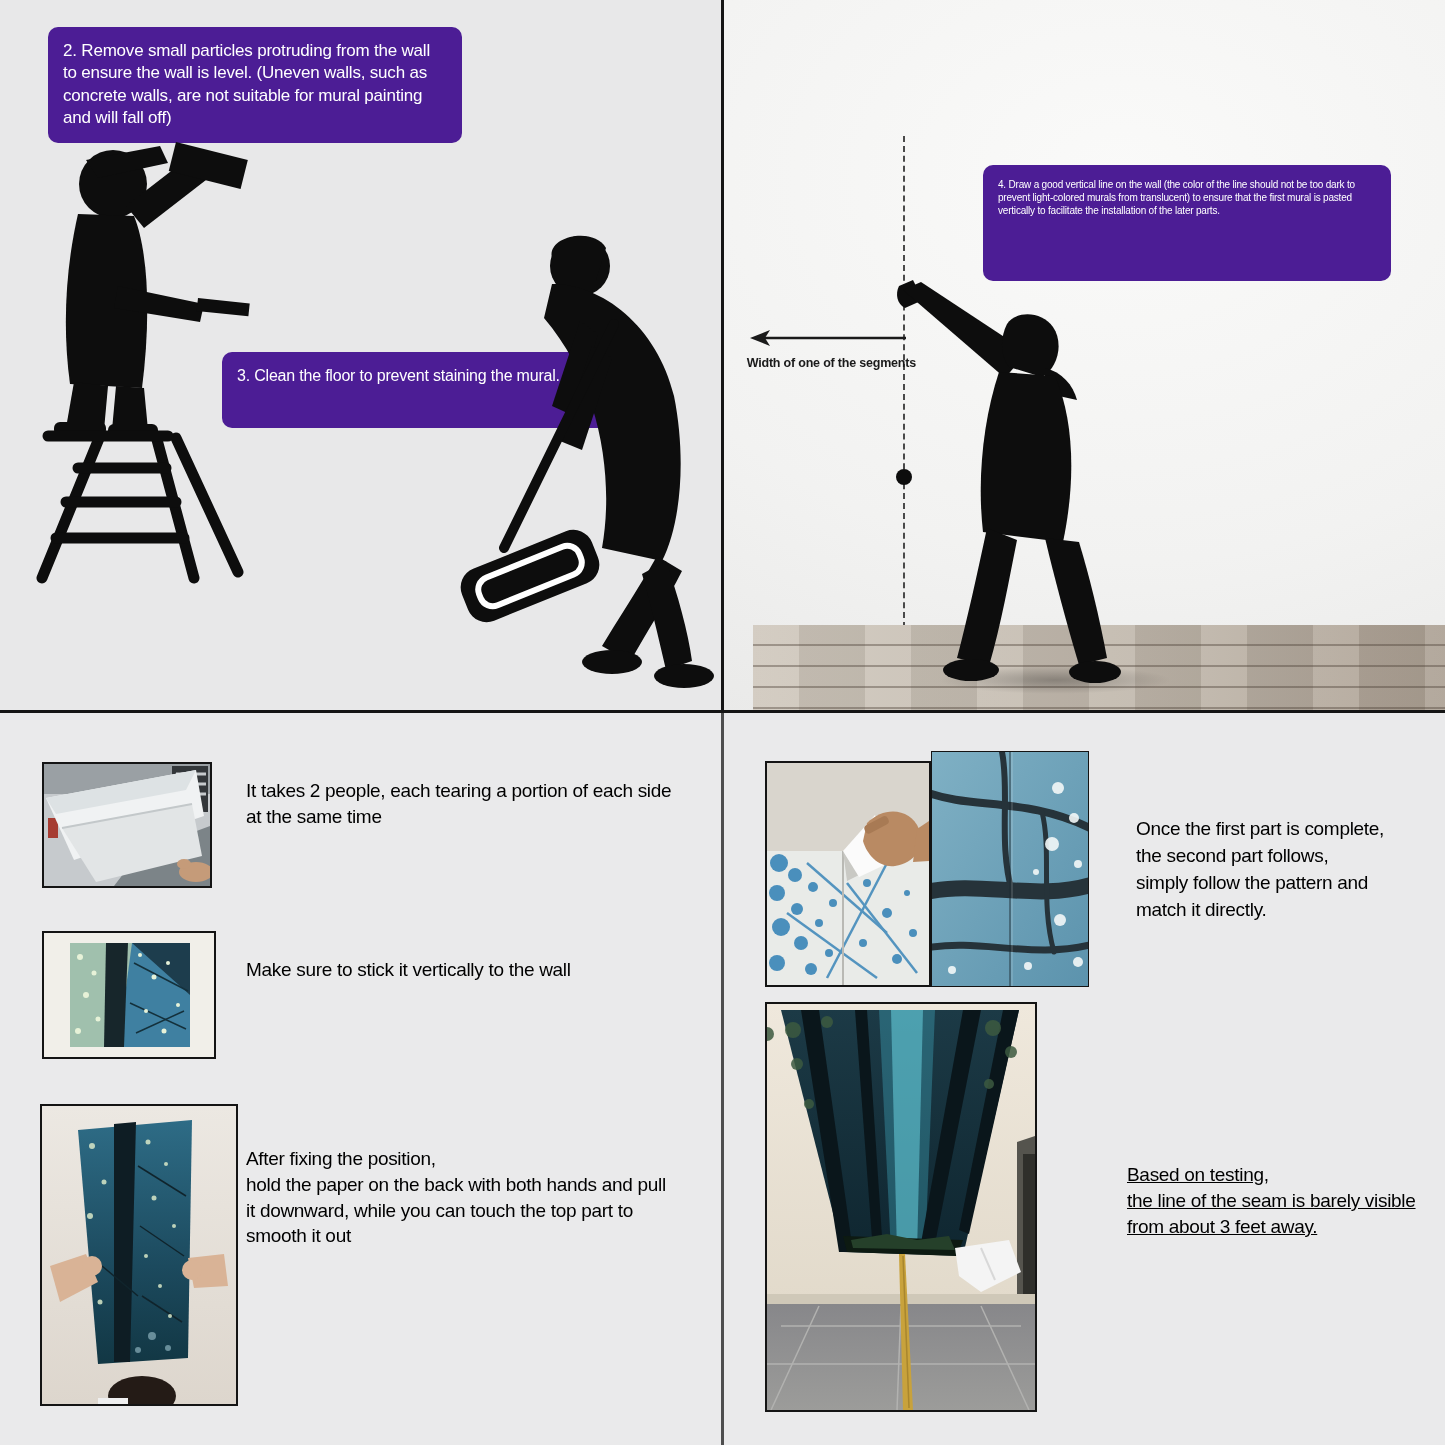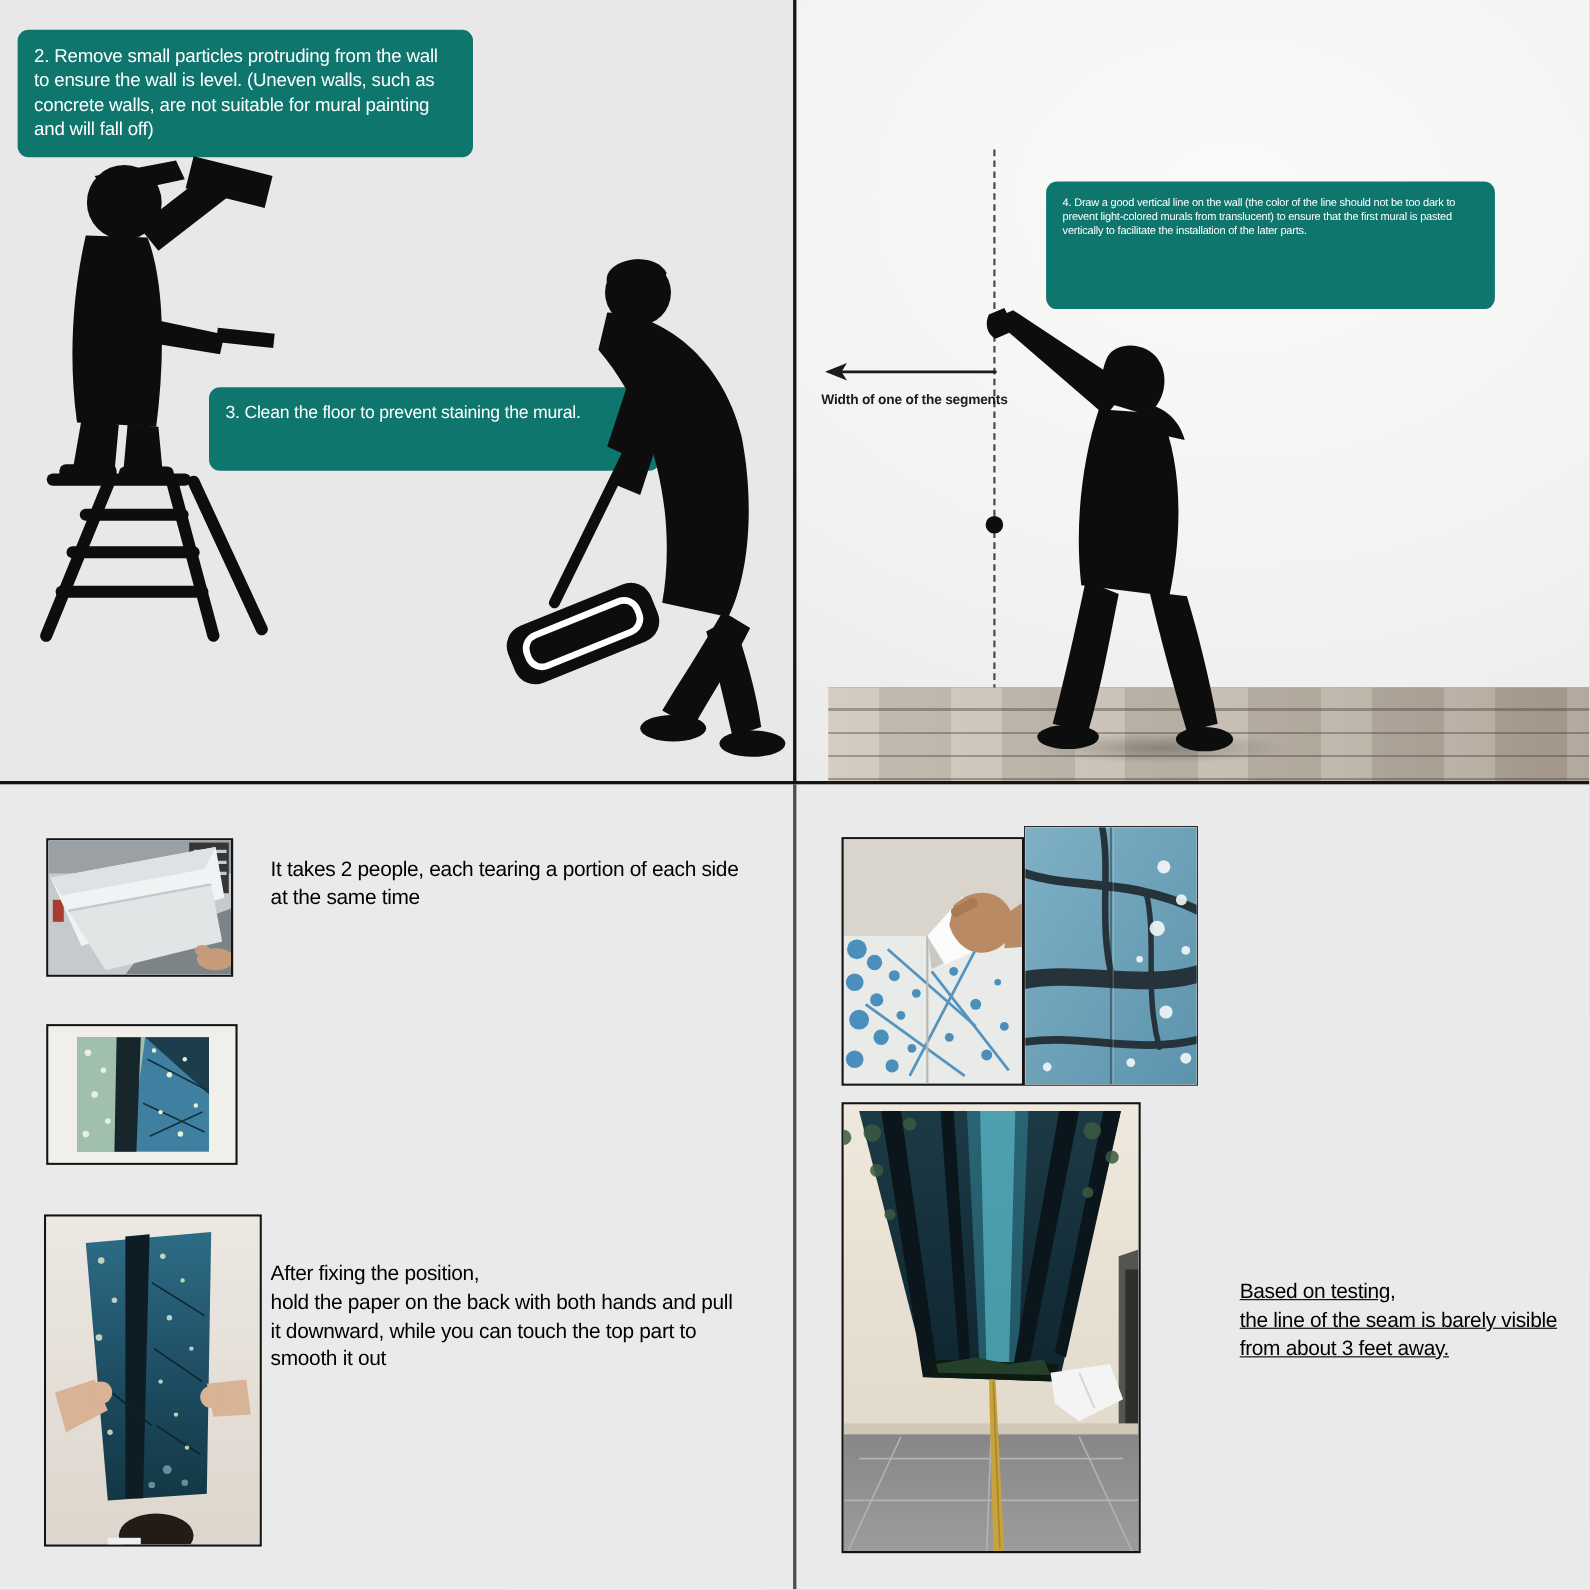--- a/index.html
+++ b/index.html
@@ -15,22 +15,22 @@
   .quad-bl{left:0;top:713px;width:721px;height:732px;background:#eaeaeb;}
   .quad-br{left:724px;top:713px;width:721px;height:732px;background:#eaeaeb;}
 
   .divider{position:absolute;background:#151515;}
   .div-h{left:0;top:710px;width:1445px;height:3px;}
   .div-v-top{left:721px;top:0;width:3px;height:710px;}
   .div-v-bottom{left:721px;top:713px;width:3px;height:732px;background:#4e4e4e;}
 
   .note-box{
     position:absolute; box-sizing:border-box;
-    background:#0f766e; color:#ffffff; border-radius:10px;
-    padding:13px 15px; font-size:17px; line-height:1.32; letter-spacing:-0.2px;
+    background:#4c1d95; color:#ffffff; border-radius:10px;
+    padding:13px 15px; font-size:17px; line-height:1.32; letter-spacing:-0.2px;margin-left:32px;
   }
   .note-box.small{font-size:16px;}
 
   .caption{
     position:absolute; color:#000000; font-size:19px; line-height:1.36;
     letter-spacing:-0.3px; white-space:pre-line;
   }
 
   .photo{
     position:absolute; box-sizing:border-box; border:2px solid #141414;
@@ -198,20 +198,21 @@
           <circle cx="34" cy="98" r="3"></circle>
           <circle cx="96" cy="22" r="2"></circle>
         <circle cx="110" cy="44" r="2.5"></circle>
           <circle cx="124" cy="30" r="2"></circle>
           <circle cx="102" cy="78" r="2"></circle>
         <circle cx="120" cy="98" r="2.5"></circle>
           <circle cx="134" cy="72" r="2"></circle>
       </g>
     </svg>
   </div>
+  <div class="caption" style="left:246px;top:957px;width:475px;">Make sure to stick it vertically to the wall</div>
 
   <div class="photo" style="left:40px;top:1104px;width:198px;height:302px;">
     <svg width="194" height="298" viewBox="0 0 194 298">
       <defs>
         <linearGradient id="wall3" x1="0" y1="0" x2="0" y2="1">
           <stop offset="0" stop-color="#ece8e2"></stop>
             <stop offset="1" stop-color="#ddd6cd"></stop>
         </linearGradient>
         <linearGradient id="forest3" x1="0" y1="0" x2="0" y2="1">
           <stop offset="0" stop-color="#2e6c86"></stop>
@@ -326,20 +327,24 @@
             <circle cx="146" cy="210" r="5"></circle>
           <circle cx="96" cy="214" r="4"></circle>
             <circle cx="20" cy="218" r="4"></circle>
             <circle cx="104" cy="120" r="3"></circle>
         </g>
         <line x1="78" y1="0" x2="78" y2="234" stroke="#1e2c33" stroke-width="2" opacity="0.45"></line>
         <line x1="80" y1="0" x2="80" y2="234" stroke="#ffffff" stroke-width="1" opacity="0.25"></line>
       </svg>
     </div>
   </div>
+  <div class="caption" style="left:1136px;top:816px;width:305px;line-height:1.42;">Once the first part is complete,
+the second part follows,
+simply follow the pattern and
+match it directly.</div>
 
   <div class="photo" style="left:765px;top:1002px;width:272px;height:410px;">
     <svg width="268" height="406" viewBox="0 0 268 406">
       <defs>
         <linearGradient id="wall4" x1="0" y1="0" x2="0" y2="1">
           <stop offset="0" stop-color="#efe8dc"></stop>
             <stop offset="1" stop-color="#e2dacb"></stop>
         </linearGradient>
         <linearGradient id="forest4" x1="0" y1="0" x2="0" y2="1">
           <stop offset="0" stop-color="#1c3a46"></stop>

